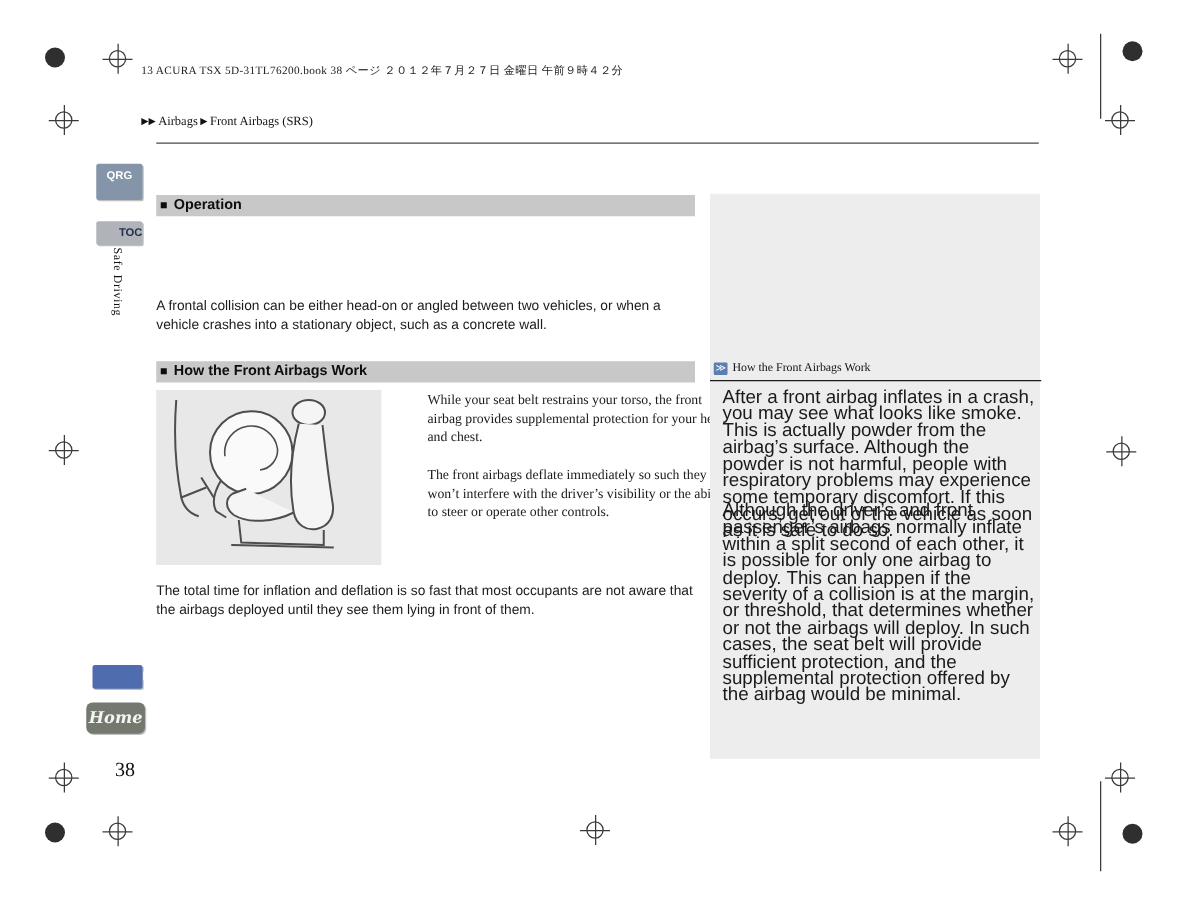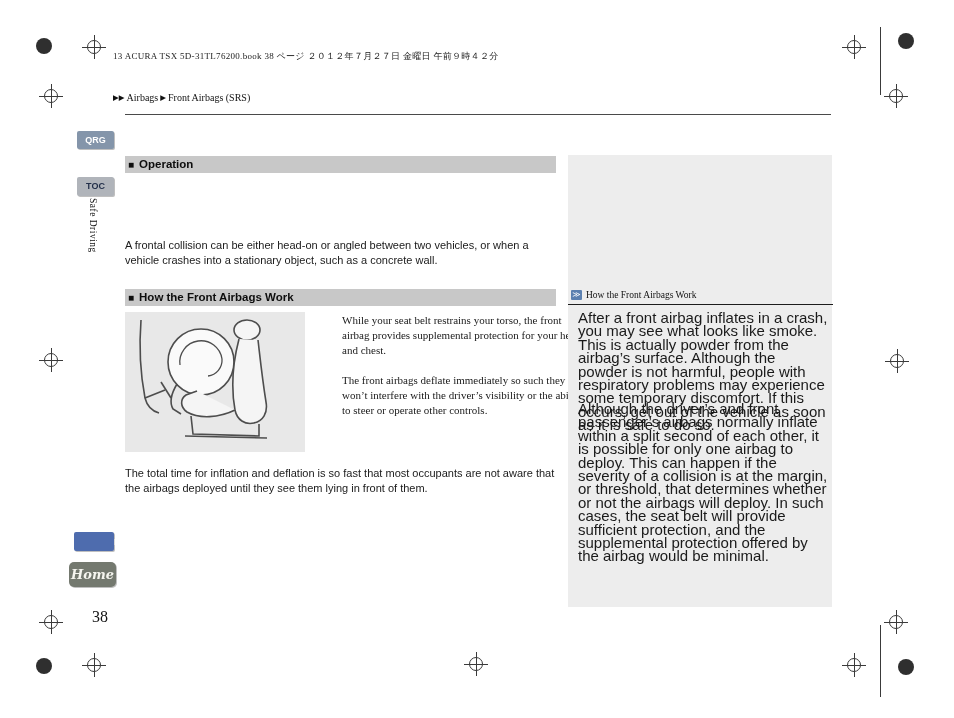--- a/index.html
+++ b/index.html
@@ -22,24 +22,24 @@
   .breadcrumb { font-size:10px; color:#111; display:flex; align-items:center; gap:2px; }
   .bc-arrow { font-size:7.5px; color:#111; transform:translateY(-0.5px); }
   .bc-item { font-size:10px; color:#111; }
 
   .top-rule { left:125px; top:114px; width:706px; height:1px; background:#4a4a4a; }
 
   .side-btn {
     position:absolute; text-align:center; font-weight:bold; font-size:9px;
     border-radius:2px; box-shadow:1px 1px 0 rgba(0,0,0,.25); cursor:default;
   }
-  .btn-qrg { left:77px; top:131px; width:37px; height:18px; line-height:19px;
+  .btn-qrg { left:77px; top:131px; width:37px; height:29px; line-height:19px;
              background:var(--qrg-bg,#8495aa); color:#fff; }
   .btn-toc { left:77px; top:177px; width:37px; height:19px; line-height:19px;
-             background:var(--toc-bg,#b0b4ba); color:#23304a; }
+             background:var(--toc-bg,#b0b4ba); color:#23304a;text-align:right; }
   .btn-index { left:74px; top:532px; width:40px; height:19px; line-height:19px;
              background:var(--index-bg,#4e6cae); color:#fff; font-size:9.5px;padding-left:40px; }
   .btn-home { left:69px; top:562px; width:47px; height:25px; line-height:25px; border-radius:5px;
              background:var(--home-bg,#74796f); color:#f5f5ef;
              font-family:"DejaVu Serif","Liberation Serif",serif; font-style:italic; font-weight:bold; font-size:13px; }
 
   .vert-label { left:88px; top:198px; writing-mode:vertical-rl; font-size:9.5px; color:#111; letter-spacing:.5px; }
 
   .page-number { left:92px; top:608px; font-size:16px; color:#111; }
 

